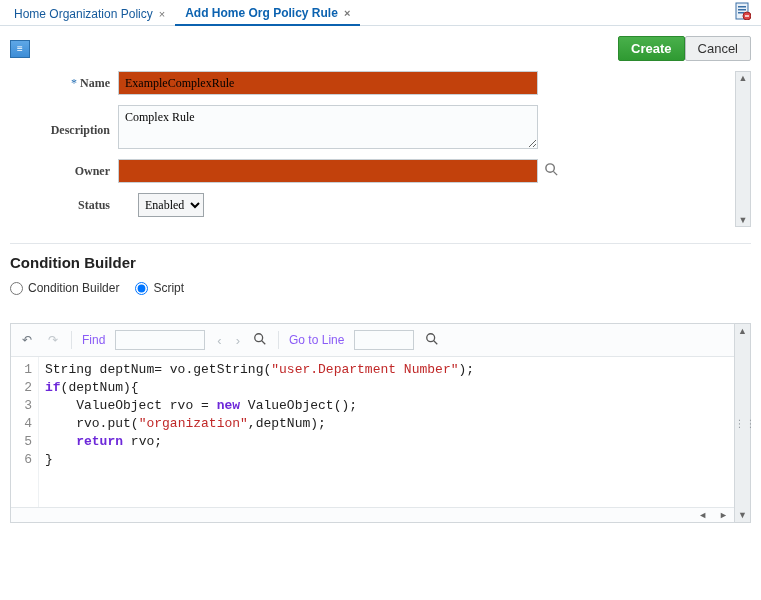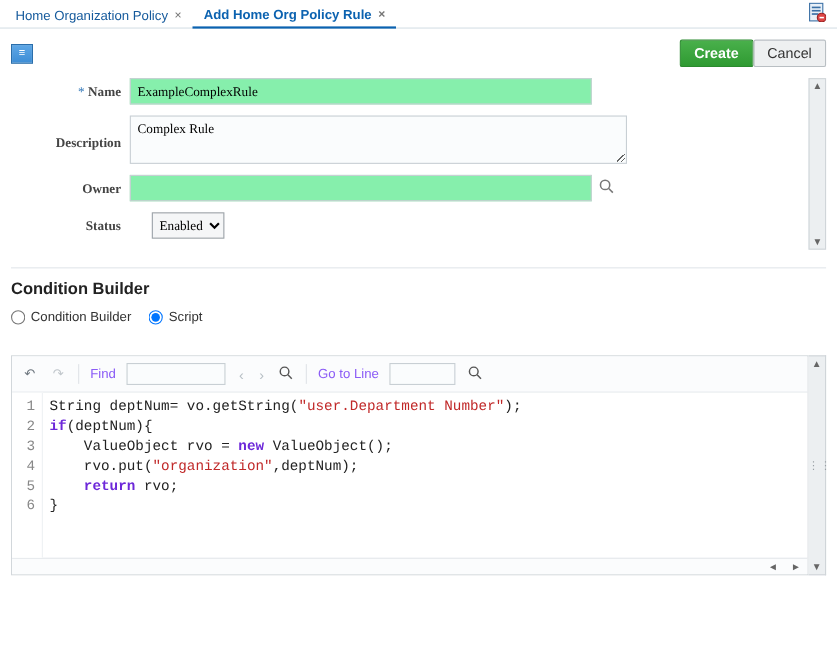--- a/index.html
+++ b/index.html
@@ -22,22 +22,22 @@
   .btn-row { display: flex; gap: 0; }
   .form-area { display: flex; padding: 4px 0 10px 0; font-family: Liberation Serif, serif; }
   .form-left { flex: 1; }
   .form-row { display: flex; align-items: center; margin-bottom: 10px; }
   .form-row.top { align-items: flex-start; }
   .form-row.top .lbl-cell { padding-top: 18px; }
   .lbl-cell { width: 108px; text-align: right; padding-right: 8px; font-size: 12px; color: #444; }
   .lbl-cell .req { color: #2a72b5; margin-right: 3px; }
   .lbl-cell strong { font-weight: bold; }
   .val-cell { flex: 1; display: flex; align-items: center; gap: 6px; }
-  input.text-in { width: 420px; height: 24px; border: 1px solid #c8cfd4; background: #86efac; padding: 2px 6px; font-family: inherit; font-size: 12px; }
-  textarea.ta { width: 452px; height: 44px; border: 1px solid #c8cfd4; background: #fafcfd; padding: 4px 6px; font-family: inherit; font-size: 12px; resize: both; }
+  input.text-in { width: 420px; height: 24px; border: 1px solid #c8cfd4; background: #c2410c; padding: 2px 6px; font-family: inherit; font-size: 12px; }
+  textarea.ta { width: 420px; height: 44px; border: 1px solid #c8cfd4; background: #fafcfd; padding: 4px 6px; font-family: inherit; font-size: 12px; resize: both; }
   select.sel { border: 1px solid #9da4a9; background: #f5f6f7; height: 24px; padding: 1px 2px; font-family: inherit; font-size: 12px; margin-left: 20px; }
   .search-ico { color: #777; }
   .search-ico svg { width:15px; height:15px; }
   .v-scroll-stub { width: 16px; background: #eceff1; border: 1px solid #d0d5d9; margin-left: 6px; display:flex; flex-direction:column; justify-content:space-between; align-items:center; }
   .v-scroll-stub .arr { font-size:9px; color:#666; padding:1px 0;}
   .divider { border-top: 1px solid #e2e6ea; margin: 6px 0 10px 0; }
   .section-title { font-size: 15px; font-weight: bold; color: #222; margin-bottom: 10px; }
   .radio-row { display: flex; align-items: center; gap: 6px; margin-bottom: 28px; }
   .radio-row label { display: flex; align-items: center; gap: 5px; margin-right: 10px; font-size: 12px; }
   .editor-wrap { display:flex; }

